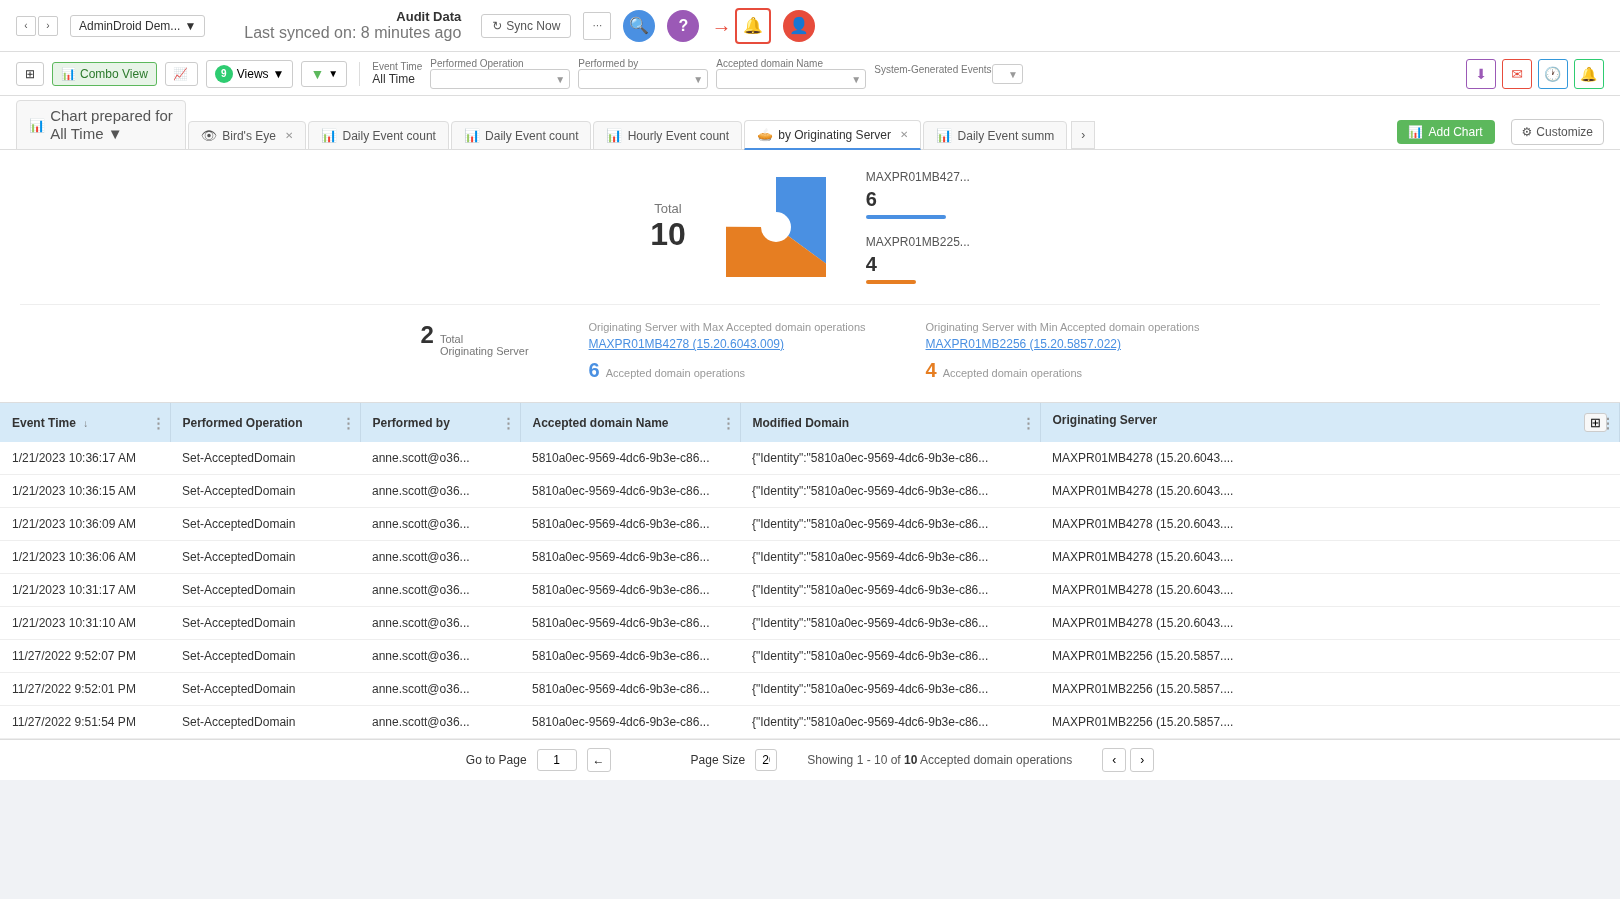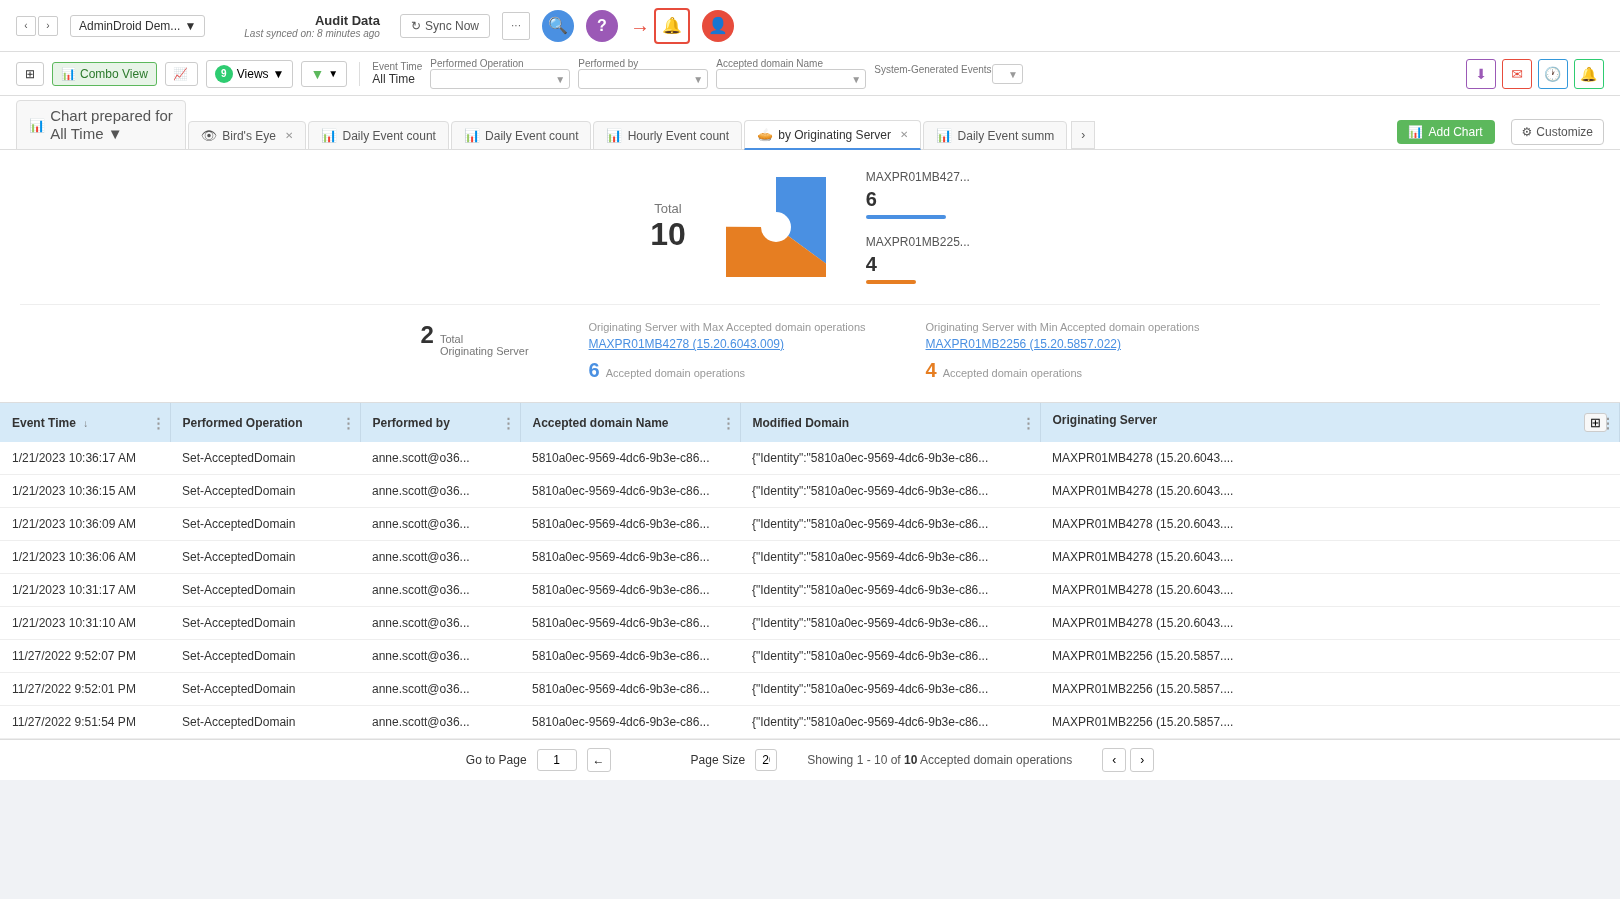--- a/index.html
+++ b/index.html
@@ -8,21 +8,21 @@
     
     .top-bar { background: #fff; border-bottom: 1px solid #ddd; padding: 8px 16px; display: flex; align-items: center; gap: 12px; height: 52px; }
     .nav-arrows { display: flex; gap: 2px; }
     .nav-arrow { width: 20px; height: 20px; border: 1px solid #ccc; background: #fff; cursor: pointer; display: flex; align-items: center; justify-content: center; font-size: 10px; color: #555; border-radius: 2px; }
     .breadcrumb-dropdown { background: #fff; border: 1px solid #ccc; border-radius: 3px; padding: 3px 8px; font-size: 12px; color: #333; display: flex; align-items: center; gap: 4px; cursor: pointer; }
     .page-title-area { flex: 1; }
     .page-title { font-size: 16px; font-weight: 600; color: #222; }
     .page-subtitle { font-size: 11px; color: #777; }
     .audit-data-area { text-align: right; margin-right: 8px; margin-left: 27px; }
     .audit-data-label { font-size: 13px; font-weight: 600; color: #333; }
-    .audit-data-sub { font-size: 10px; color: #777; font-style: italic; }
+    .audit-data-sub { font-size: 16px; color: #777; }
     .sync-btn { border: 1px solid #ccc; background: #fff; border-radius: 3px; padding: 4px 10px; cursor: pointer; font-size: 12px; color: #555; display: flex; align-items: center; gap: 4px; }
     .top-icon-btn { width: 32px; height: 32px; border-radius: 4px; display: flex; align-items: center; justify-content: center; cursor: pointer; font-size: 16px; }
     .icon-search { background: #4a90e2; color: #fff; border-radius: 50%; }
     .icon-help { background: #9b59b6; color: #fff; border-radius: 50%; }
     .icon-user { background: #e74c3c; color: #fff; border-radius: 50%; }
     .red-arrow { color: #e74c3c; font-size: 20px; margin-right: -8px; }
     .bell-btn { border: 2px solid #e74c3c; background: #fff; border-radius: 4px; width: 36px; height: 36px; display: flex; align-items: center; justify-content: center; cursor: pointer; color: #2ecc71; font-size: 16px; }
     .toolbar-btn { border: 1px solid #ccc; background: #fff; border-radius: 3px; padding: 4px 8px; cursor: pointer; font-size: 12px; display: flex; align-items: center; gap: 4px; color: #333; }
     .toolbar-btn.active { background: #e8f4e8; border-color: #5cb85c; color: #2d7a2d; }
     .views-btn { background: #fff; border: 1px solid #ccc; border-radius: 3px; padding: 4px 8px; cursor: pointer; display: flex; align-items: center; gap: 4px; font-size: 12px; }

